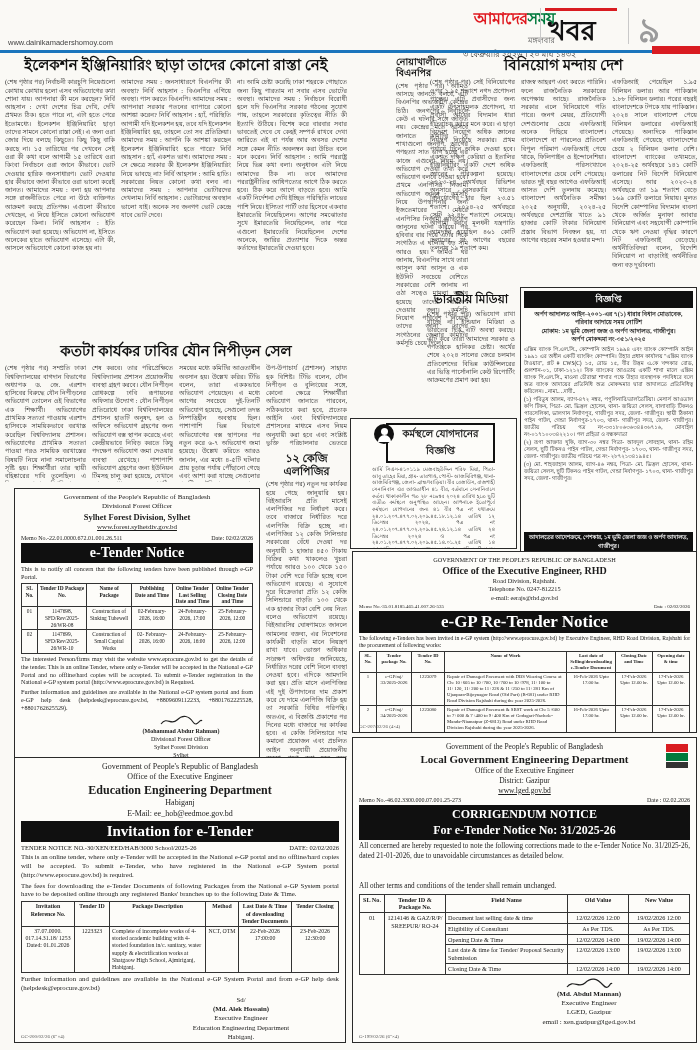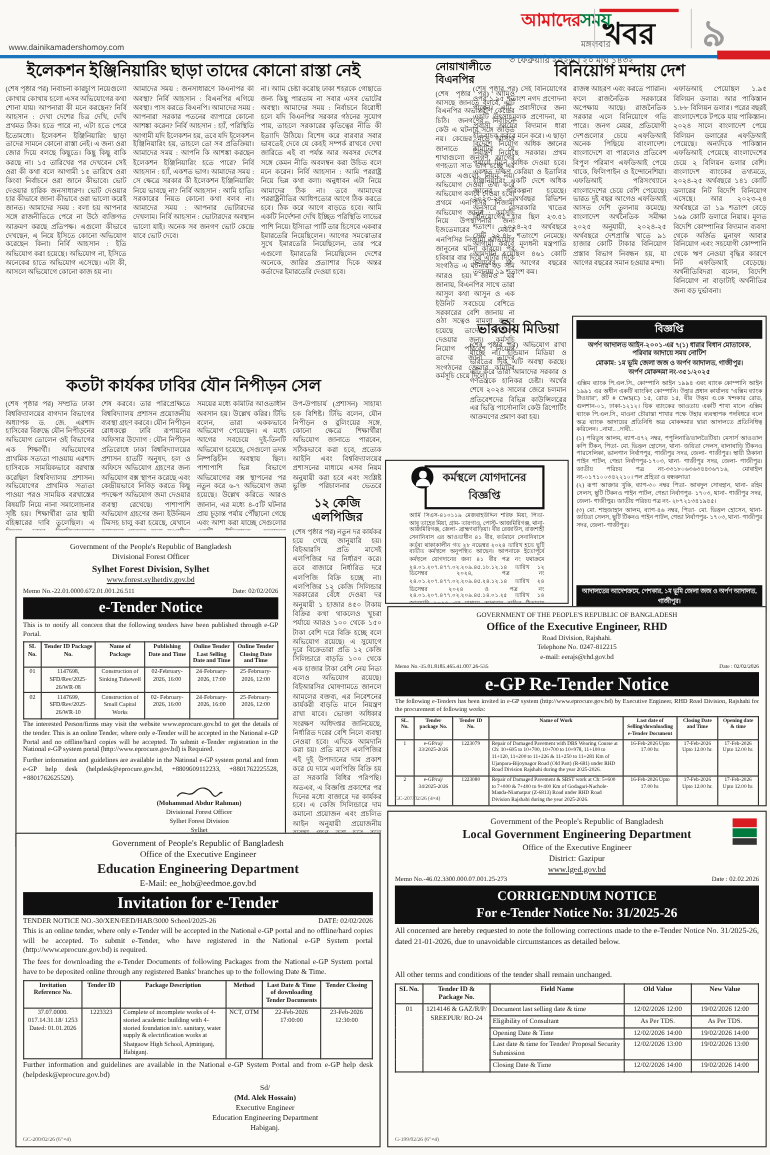--- a/index.html
+++ b/index.html
@@ -255,20 +255,21 @@
     <div class="jp" style="font-size:5.4px;">This is online Tender, where only e-Tenders will be accepted in e-GP Portal and no offline/hard copies will be accepted. To submit e-Tender, please register on e-GP system portal (http://www.eprocure.gov.bd).</div>
 
     <div class="gc">GC-207/02/26 (4×4)</div>
   </div>
 
   <div class="nbox" style="left:14px;top:757px;width:332px;height:286px;">
     <div class="ctr" style="font-size:8px;line-height:1.3;">
       <div>Government of People's Republic of Bangladesh</div>
       <div>Office of the Executive Engineer</div>
       <div style="font-weight:bold;font-size:12px;">Education Engineering Department</div>
+      <div>Habiganj</div>
       <div>E-Mail: ee_hob@eedmoe.gov.bd</div>
     </div>
     <div class="banner" style="font-size:15px;padding:2px 0;margin:2px 0;">Invitation for e-Tender</div>
     <div class="memo-row" style="font-size:6.5px;">
       <span>TENDER NOTICE NO.-30/XEN/EED/HAB/3000 School/2025-26</span>
       <span>DATE: 02/02/2026</span>
     </div>
     <div class="jp" style="font-size:6.8px;">This is an online tender, where only e-Tender will be accepted in the National e-GP portal and no offline/hard copies will be accepted. To submit e-Tender, who have registered in the National e-GP System portal (http://www.eprocure.gov.bd) is required.</div>
     <div class="jp" style="font-size:6.8px;">The fees for downloading the e-Tender Documents of following Packages from the National e-GP System portal have to be deposited online through any registered Banks' branches up to the following Date &amp; Time.</div>
     <table class="ntable" style="font-size:5.8px;">
@@ -356,16 +357,25 @@
         <td class="ctr">12/02/2026 13:00</td>
         <td class="ctr">19/02/2026 13:00</td>
       </tr>
       <tr>
         <td>Closing Date &amp; Time</td>
         <td class="ctr">12/02/2026 14:00</td>
         <td class="ctr">19/02/2026 14:00</td>
       </tr>
     </tbody>
       </table>
+    <div class="sig" style="font-size:7px;width:160px;margin-left:150px;">
+      <svg class="sq" width="48" height="13" viewBox="0 0 48 13">
+          <path d="M2 10 C8 2, 14 12, 20 6 S32 1, 38 8 S45 4, 47 7" stroke="#222" fill="none" stroke-width="1.2"></path>
+        </svg>
+      <div class="nm">(Md. Abdul Mannan)</div>
+      <div>Executive Engineer</div>
+      <div>LGED, Gazipur</div>
+      <div>email : xen.gazipur@lged.gov.bd</div>
+    </div>
     <div class="gc">G-199/02/26 (6″×4)</div>
   </div>
 
 </div>
 
 </body></html>

